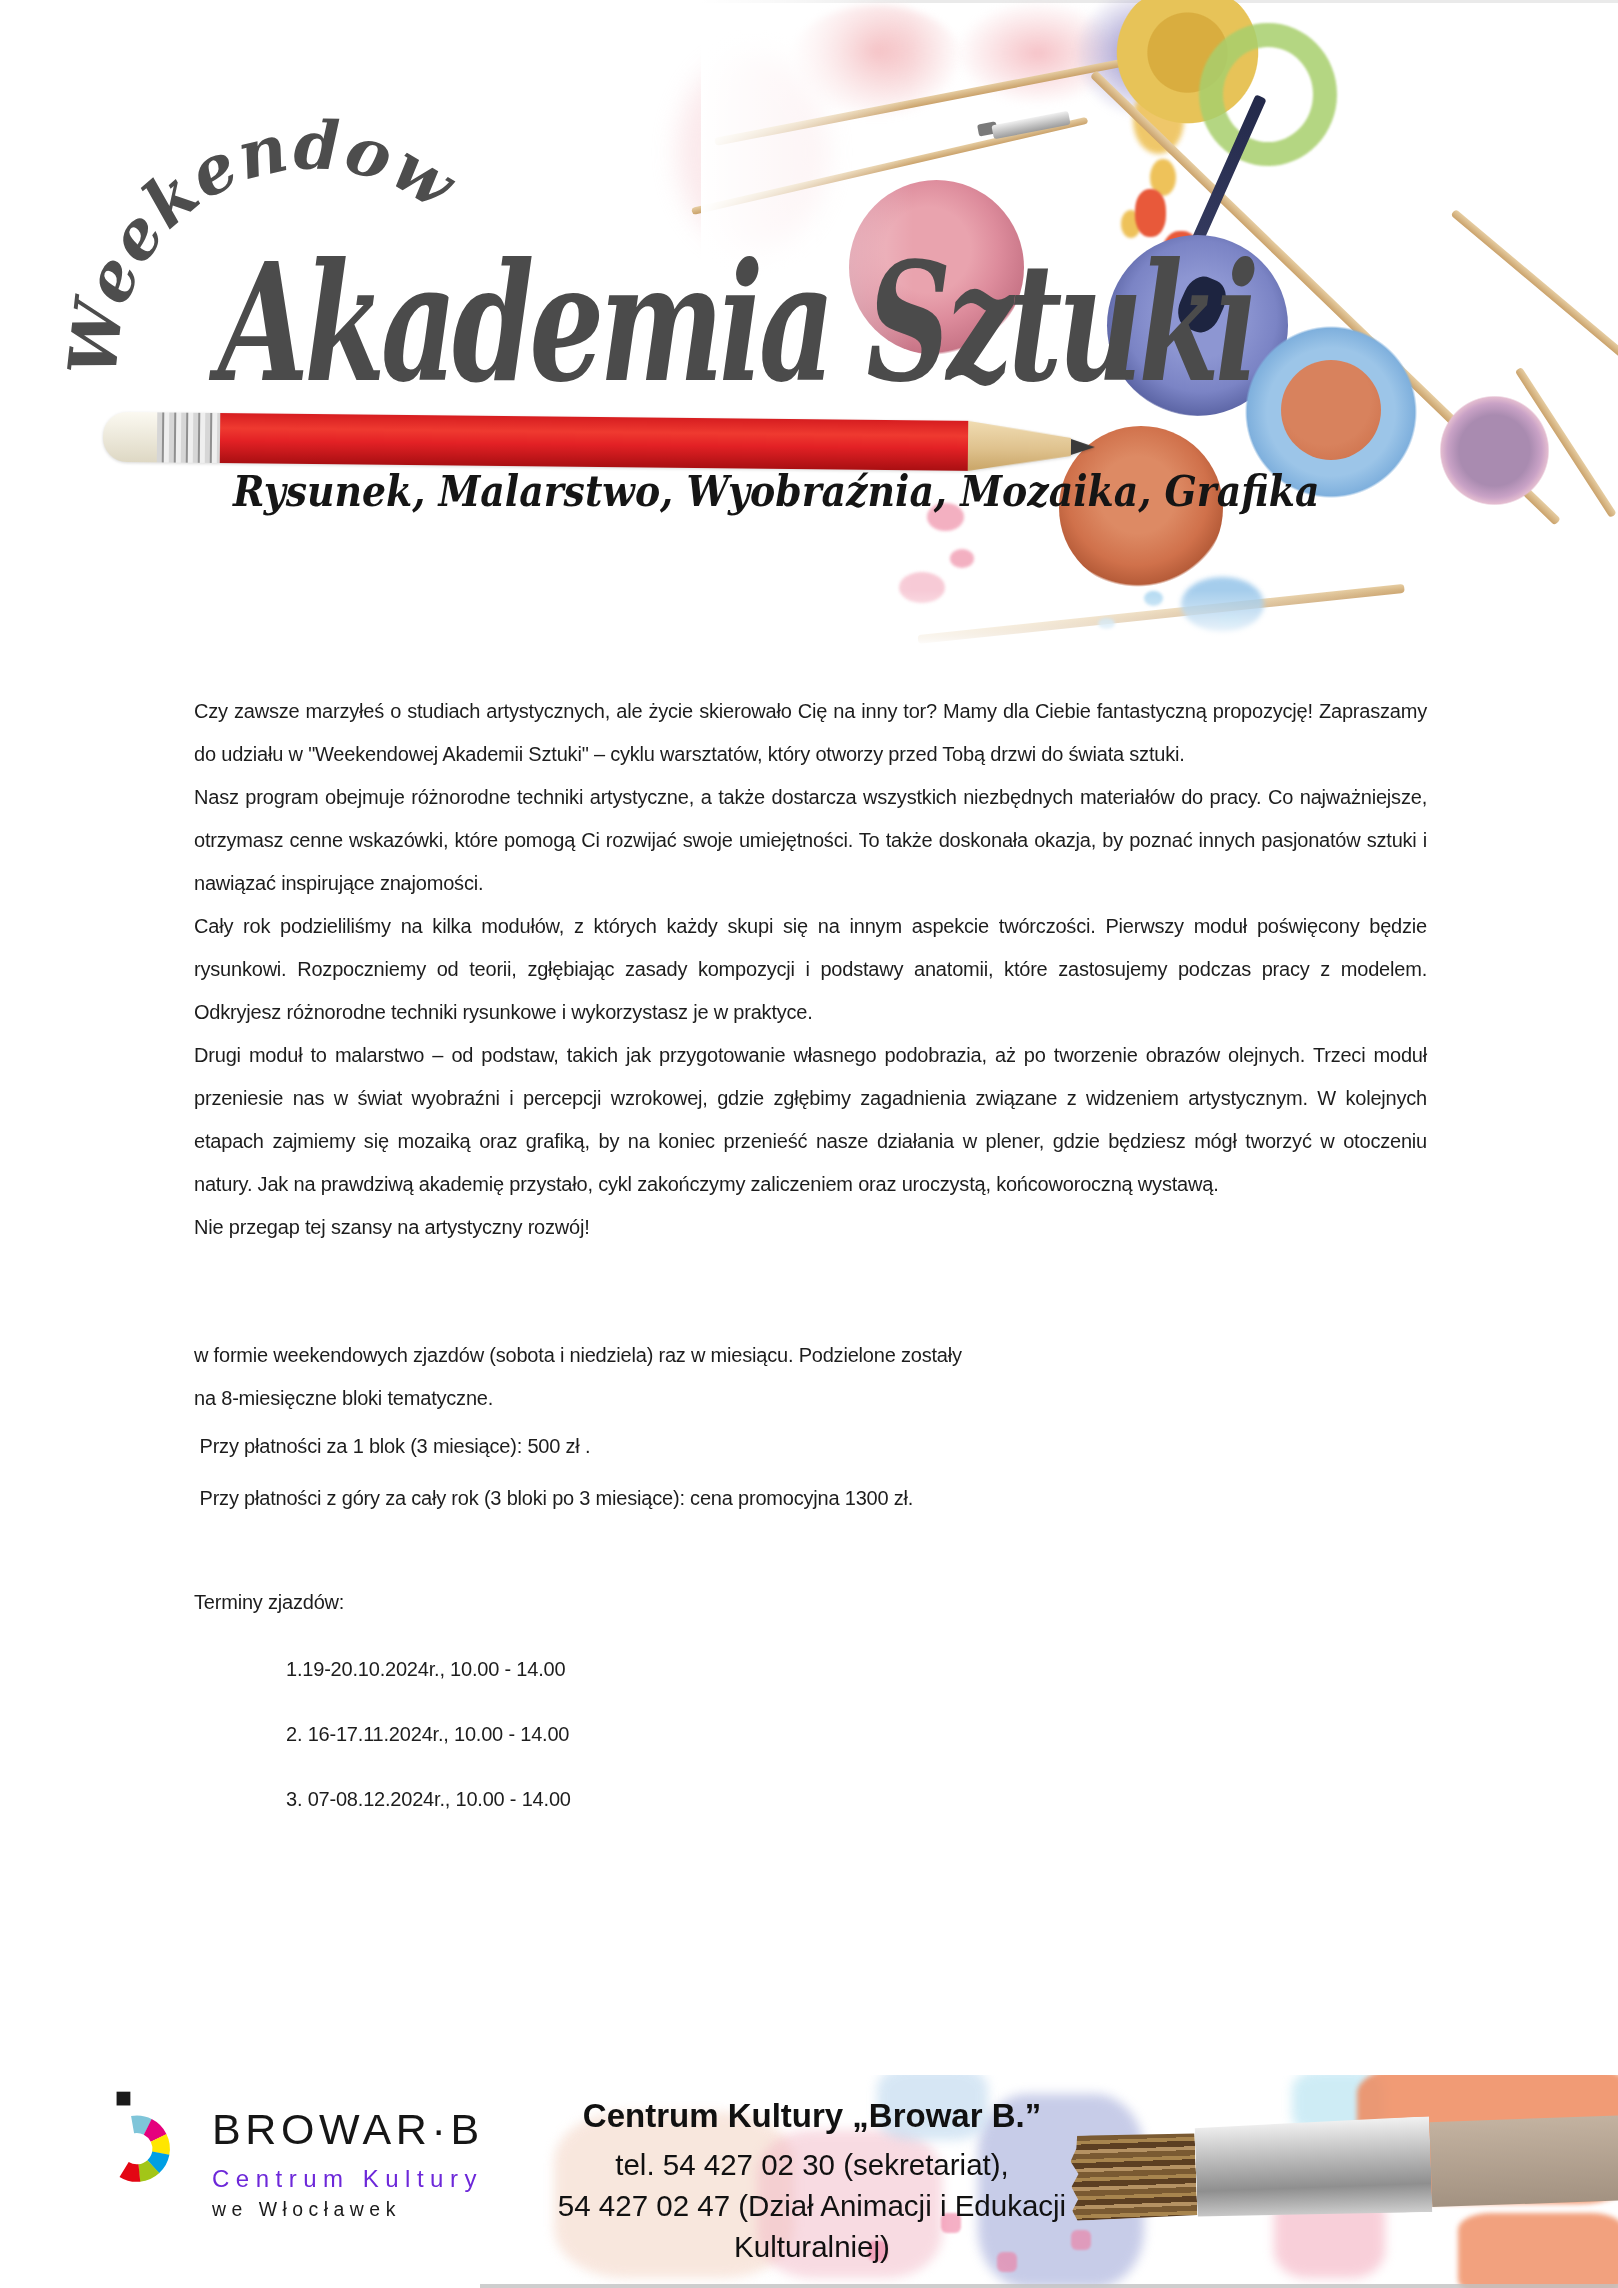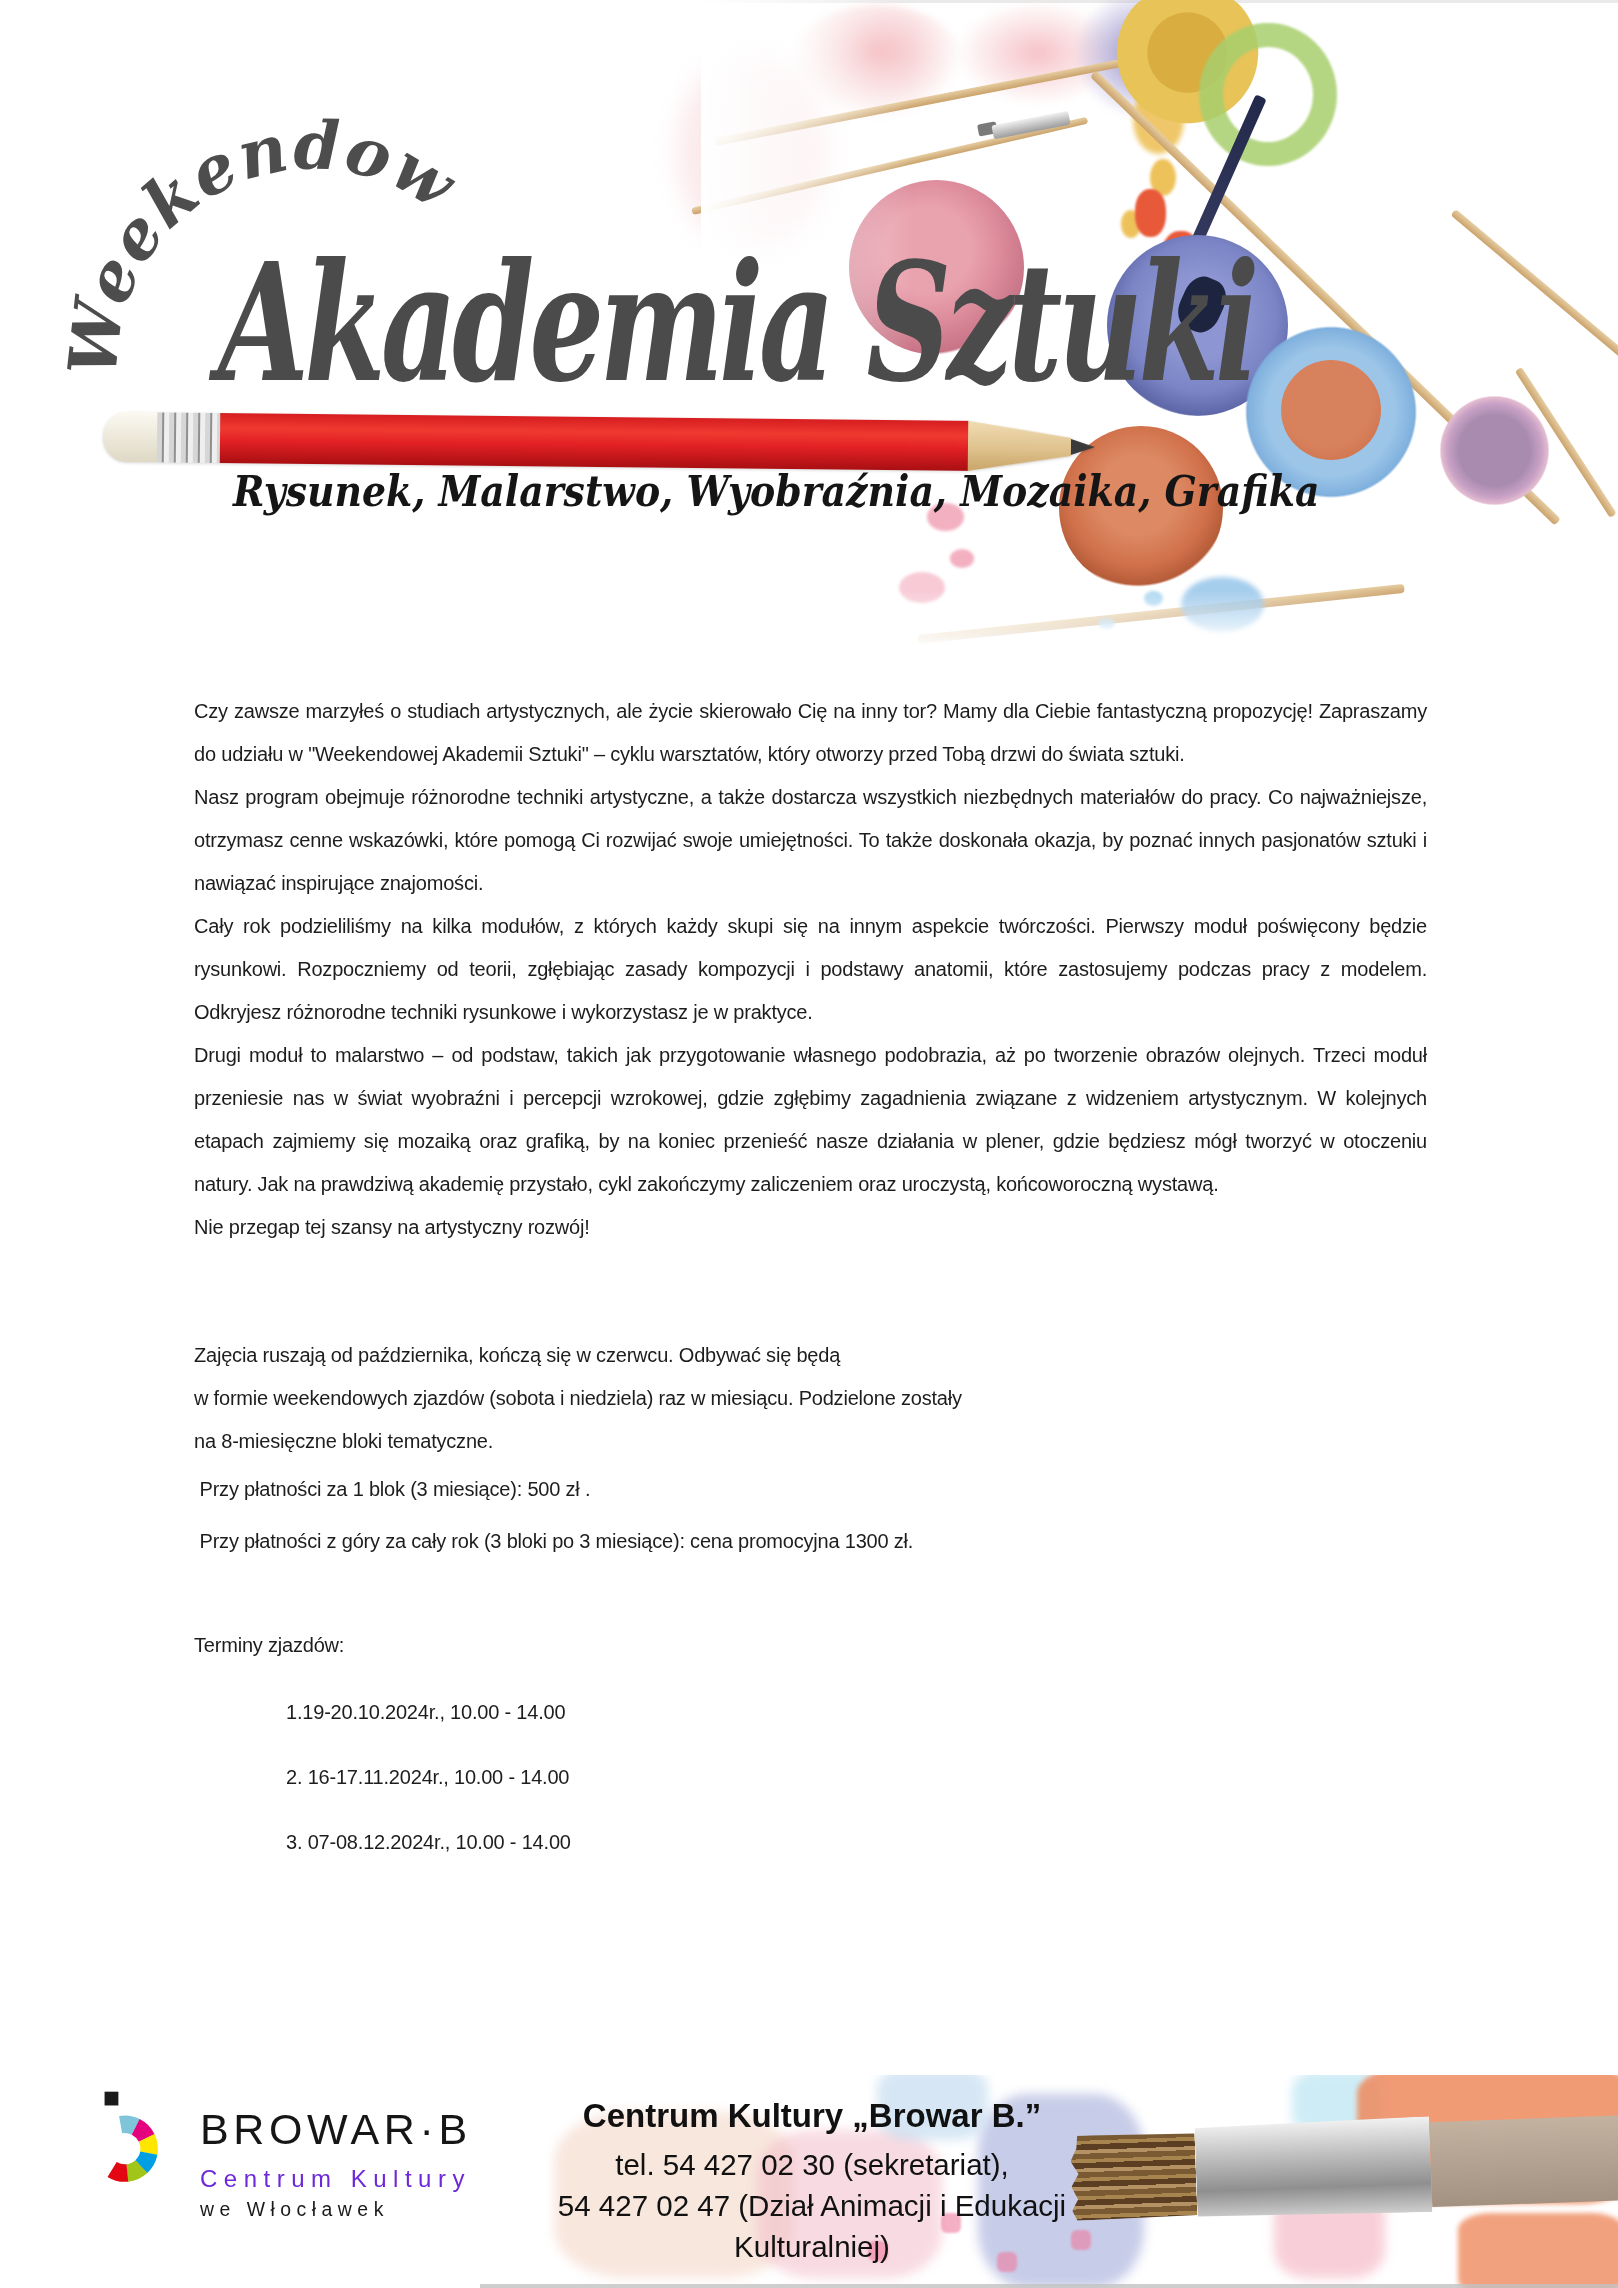--- a/index.html
+++ b/index.html
@@ -110,21 +110,21 @@
   .fa-brush{left:591px;top:44px;width:554px;height:102px;transform:rotate(-2deg);}
   .fa-bristles{left:0;top:7.4px;width:125px;height:85px;
     background:repeating-linear-gradient(to bottom,#7a5a32 0 5.5px,#a8854e 5.5px 9.2px,#5c3f22 9.2px 14.8px,#b59263 14.8px 18.5px);
     clip-path:polygon(6% 0,100% 2%,100% 98%,4% 100%,0 88%,5% 75%,0 60%,6% 45%,0 30%,5% 15%);}
   .fa-ferrule{left:125px;top:0;width:235px;height:96px;
     background:linear-gradient(to bottom,#f2f2f2,#b9b9b9 40%,#8f8f8f 70%,#cfcfcf);
     clip-path:polygon(0 4%,100% 0,100% 100%,0 96%);}
   .fa-handle{left:360px;top:5.5px;width:194px;height:85px;background:linear-gradient(to bottom,#c3b2a0,#a39281);}
   .fa-bottomline{left:0;bottom:0;width:100%;height:4.6px;background:#c2c2c2;opacity:.8;}
 
-  .logo{position:absolute;left:88px;top:13px;display:flex;gap:20px;z-index:2;}
+  .logo{position:absolute;left:100px;top:13px;display:flex;gap:20px;z-index:2;}
   .logo-text{padding-top:3.7px;}
   .logo-name{font-size:43px;letter-spacing:4.6px;color:#161616;margin-top:13px;}
   .logo-sub{font-size:24px;letter-spacing:6.5px;color:#6d28d9;margin-top:11px;}
   .logo-city{font-size:19.4px;letter-spacing:5.5px;color:#1a1a1a;margin-top:5.5px;}
 
   .contact{position:absolute;left:498px;top:22px;width:628px;text-align:center;color:#111;z-index:2;}
   .contact-name{font-size:33px;font-weight:bold;margin-bottom:9.2px;}
   .contact-line{font-size:29.5px;line-height:41px;}
 </style>
 </head>
@@ -194,21 +194,20 @@
 
   <div class="subtitle">Rysunek, Malarstwo, Wyobraźnia, Mozaika, Grafika</div>
 
   <div class="body-text">
     <p>Czy zawsze marzyłeś o studiach artystycznych, ale życie skierowało Cię na inny tor? Mamy dla Ciebie fantastyczną propozycję! Zapraszamy do udziału w "Weekendowej Akademii Sztuki" – cyklu warsztatów, który otworzy przed Tobą drzwi do świata sztuki.</p>
     <p>Nasz program obejmuje różnorodne techniki artystyczne, a także dostarcza wszystkich niezbędnych materiałów do pracy. Co najważniejsze, otrzymasz cenne wskazówki, które pomogą Ci rozwijać swoje umiejętności. To także doskonała okazja, by poznać innych pasjonatów sztuki i nawiązać inspirujące znajomości.</p>
     <p>Cały rok podzieliliśmy na kilka modułów, z których każdy skupi się na innym aspekcie twórczości. Pierwszy moduł poświęcony będzie rysunkowi. Rozpoczniemy od teorii, zgłębiając zasady kompozycji i podstawy anatomii, które zastosujemy podczas pracy z modelem. Odkryjesz różnorodne techniki rysunkowe i wykorzystasz je w praktyce.</p>
     <p>Drugi moduł to malarstwo – od podstaw, takich jak przygotowanie własnego podobrazia, aż po tworzenie obrazów olejnych. Trzeci moduł przeniesie nas w świat wyobraźni i percepcji wzrokowej, gdzie zgłębimy zagadnienia związane z widzeniem artystycznym. W kolejnych etapach zajmiemy się mozaiką oraz grafiką, by na koniec przenieść nasze działania w plener, gdzie będziesz mógł tworzyć w otoczeniu natury. Jak na prawdziwą akademię przystało, cykl zakończymy zaliczeniem oraz uroczystą, końcoworoczną wystawą.</p>
     <p class="para-last">Nie przegap tej szansy na artystyczny rozwój!</p>
 
-    <div class="sched-line">Zajęcia ruszają od października, kończą się w czerwcu. Odbywać się będą</div>
     <div class="sched-line">w formie weekendowych zjazdów (sobota i niedziela) raz w miesiącu. Podzielone zostały</div>
     <div class="sched-line">na 8-miesięczne bloki tematyczne.</div>
     <div class="price-line">Przy płatności za 1 blok (3 miesiące): 500 zł .</div>
     <div class="price-line">Przy płatności z góry za cały rok (3 bloki po 3 miesiące): cena promocyjna 1300 zł.</div>
 
     <div class="terms-label">Terminy zjazdów:</div>
     <div class="terms">
       <div class="term-item">1.19-20.10.2024r., 10.00 - 14.00</div>
       <div class="term-item">2. 16-17.11.2024r., 10.00 - 14.00</div>
       <div class="term-item">3. 07-08.12.2024r., 10.00 - 14.00</div>

